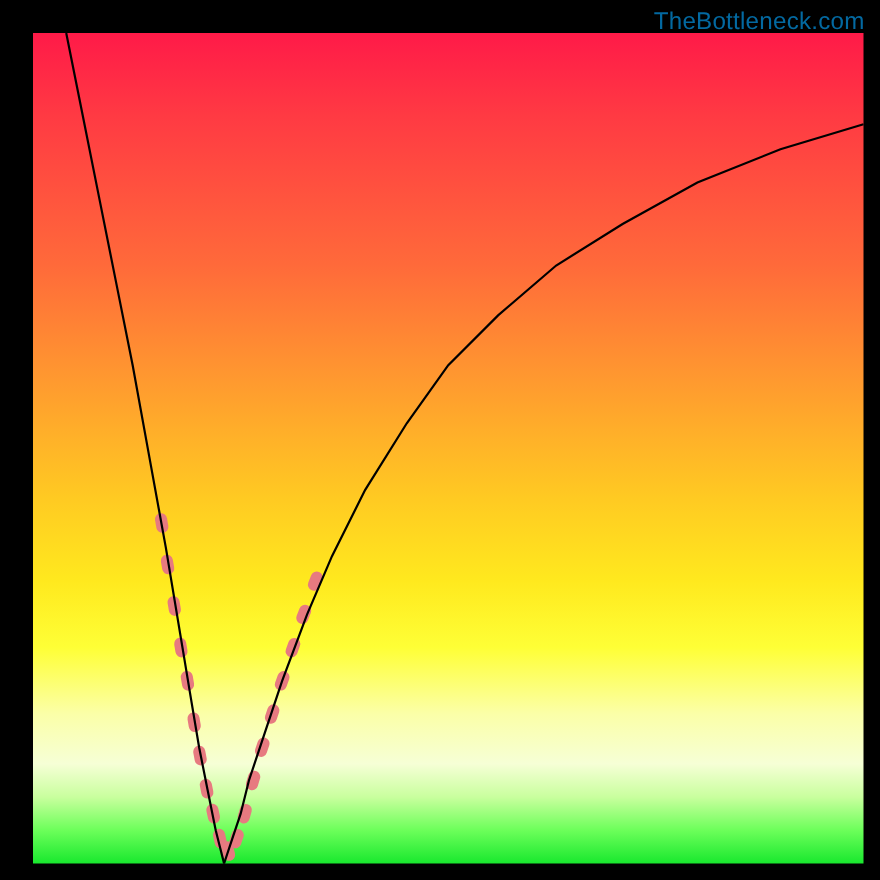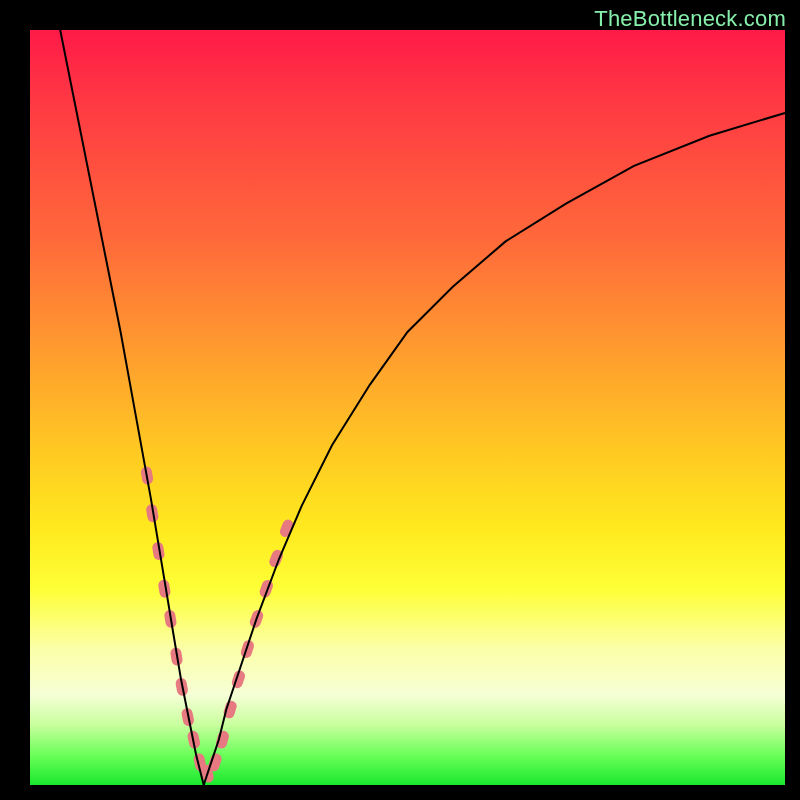--- a/index.html
+++ b/index.html
@@ -37,21 +37,21 @@
       #f6ffd6 88%,
       #c9ff9e 92%,
       #6cff5a 96%,
       #19e82e 100%
     );
   }
   .watermark {
     position: absolute;
     top: 6px;
     right: 14px;
-    color: #86efac;
+    color: #0369a1;
     font-size: 22px;
     font-weight: 400;
     letter-spacing: 0.2px;
     user-select: none;
   }
   svg.curve-layer {
     position: absolute;
     left: 0;
     top: 0;
     width: 755px;

